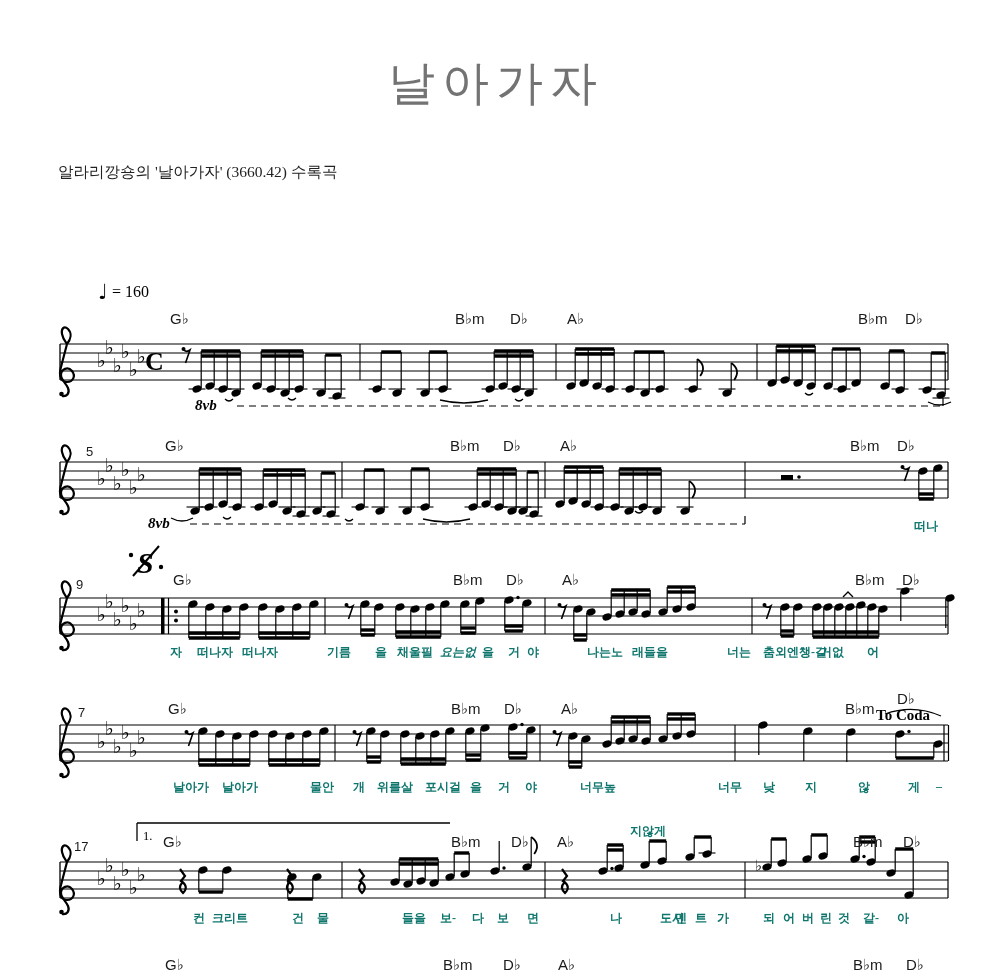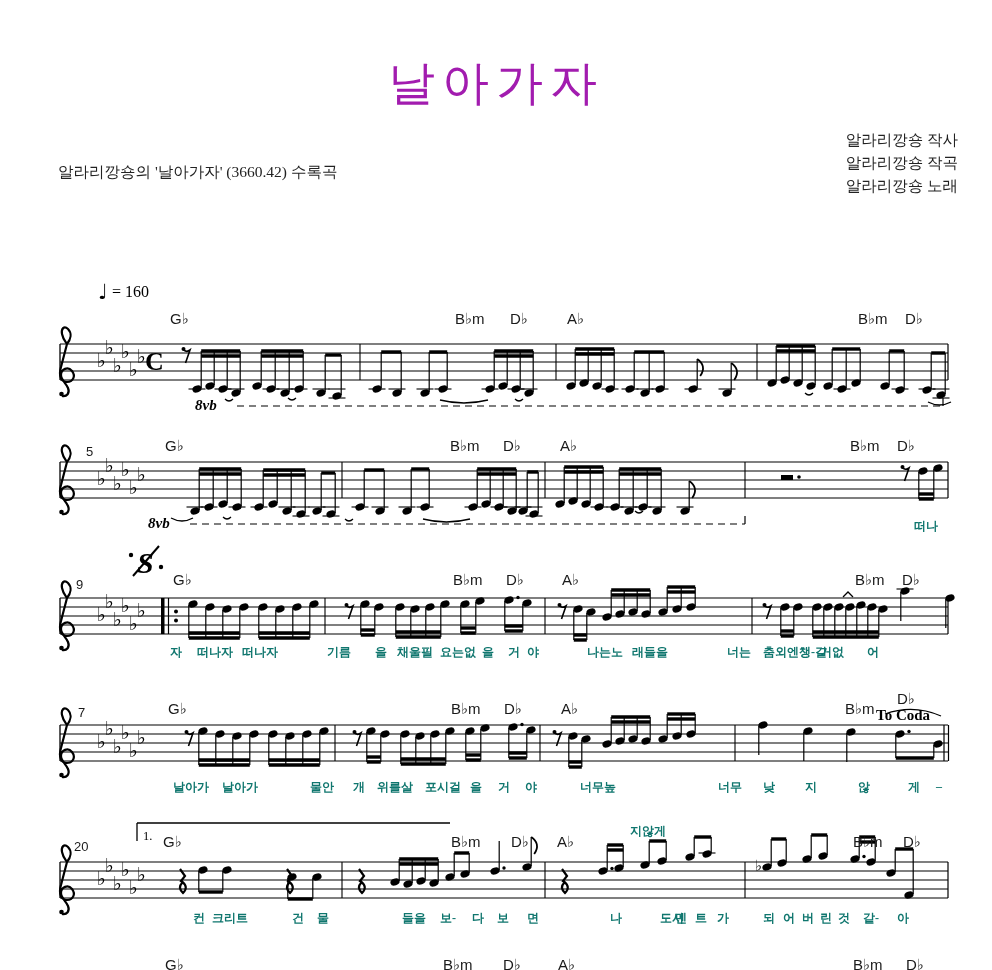--- a/index.html
+++ b/index.html
@@ -1,45 +1,40 @@
 <!DOCTYPE html>
 <html><head>
 <meta charset="utf-8">
 <style>
   html,body{margin:0;padding:0;}
   body{width:992px;height:970px;overflow:hidden;background:#ffffff;position:relative;
        font-family:"Liberation Serif","DejaVu Serif",serif;color:#111;}
   .page{position:absolute;inset:0;background:#fff;}
   .title{position:absolute;left:0;right:0;top:52px;text-align:center;
-         font-size:47px;letter-spacing:7px;color:#a21caf;}
+         font-size:47px;letter-spacing:7px;color:#737373;}
   .album-note{position:absolute;left:58px;top:162px;font-size:15.5px;color:#222;}
   .credits{position:absolute;right:34px;top:128px;text-align:right;font-size:15.5px;
            line-height:23px;color:#222;}
   .tempo{position:absolute;left:98px;top:280px;font-size:16px;color:#000;}
   .tempo .q{font-family:"DejaVu Sans",sans-serif;font-size:21px;vertical-align:-2px;}
   .chord{position:absolute;font-family:"Liberation Sans","DejaVu Sans",sans-serif;
          font-size:15px;color:#1a1a1a;white-space:nowrap;}
   .mnum{position:absolute;font-family:"Liberation Sans","DejaVu Sans",sans-serif;
         font-size:13px;color:#1a1a1a;}
   .lyric{position:absolute;font-size:12px;font-weight:600;color:#0f766e;white-space:nowrap;}
   .tocoda{position:absolute;font-size:15px;font-weight:bold;color:#000;}
   .volta-label{position:absolute;font-size:12.5px;color:#000;}
   svg.staff{position:absolute;left:45px;width:920px;height:135px;overflow:visible;}
 </style>
 </head>
 <body>
 
 <div class="page">
   <div class="title">날아가자</div>
   <div class="album-note">알라리깡숑의 '날아가자' (3660.42) 수록곡</div>
-  <div class="credits">
-    <div>알라리깡숑 작사</div>
-    <div>알라리깡숑 작곡</div>
-    <div>알라리깡숑 노래</div>
-  </div>
   <div class="tempo"><span class="q">♩</span> <span>= 160</span></div>
   <div id="score">
       <svg class="staff" viewBox="0 0 920 135" style="top: 289px;">
         <line x1="15" y1="55" x2="903" y2="55" stroke="#000" stroke-width="1.1"></line>
         <line x1="15" y1="64" x2="903" y2="64" stroke="#000" stroke-width="1.1"></line>
         <line x1="15" y1="73" x2="903" y2="73" stroke="#000" stroke-width="1.1"></line>
         <line x1="15" y1="82" x2="903" y2="82" stroke="#000" stroke-width="1.1"></line>
         <line x1="15" y1="91" x2="903" y2="91" stroke="#000" stroke-width="1.1"></line>
         <line x1="15" y1="55" x2="15" y2="91" stroke="#000" stroke-width="1.3"></line>
         <path d="M22 55 C26 50 27 44 23 40 C19 36 16 40 17 45 C18 50 20 52 22 55 L16 78 C13 88 17 93 22 93 C28 93 31 87 27 82 C23 77 16 80 16 86 C16 91 21 94 23 99 C25 104 22 108 17 107" fill="none" stroke="#000" stroke-width="2.2"></path>
@@ -483,21 +478,21 @@
       <span class="chord" style="left: 506px; top: 571px;">D♭</span>
       <span class="chord" style="left: 562px; top: 571px;">A♭</span>
       <span class="chord" style="left: 855px; top: 571px;">B♭m</span>
       <span class="chord" style="left: 902px; top: 571px;">D♭</span>
       <span class="lyric" style="left: 170px; top: 644px;">자</span>
       <span class="lyric" style="left: 197px; top: 644px;">떠나자</span>
       <span class="lyric" style="left: 242px; top: 644px;">떠나자</span>
       <span class="lyric" style="left: 327px; top: 644px;">기름</span>
       <span class="lyric" style="left: 375px; top: 644px;">을</span>
       <span class="lyric" style="left: 397px; top: 644px;">채울필</span>
-      <span class="lyric" style="left: 440px; top: 644px;">요는없</span>
+      <span class="lyric" style="left: 440px; top: 644px; font-style: italic;">요는없</span>
       <span class="lyric" style="left: 482px; top: 644px;">을</span>
       <span class="lyric" style="left: 508px; top: 644px;">거</span>
       <span class="lyric" style="left: 527px; top: 644px;">야</span>
       <span class="lyric" style="left: 587px; top: 644px;">나는노</span>
       <span class="lyric" style="left: 632px; top: 644px;">래들을</span>
       <span class="lyric" style="left: 727px; top: 644px;">너는</span>
       <span class="lyric" style="left: 763px; top: 644px;">춤외엔챙-길</span>
       <span class="lyric" style="left: 820px; top: 644px; text-align: right;">거없</span>
       <span class="lyric" style="left: 867px; top: 644px;">어</span>
       <svg class="staff" viewBox="0 0 920 135" style="top: 670px;">
@@ -729,21 +724,21 @@
         <line x1="486.2" y1="59" x2="486.2" y2="30" stroke="#000" stroke-width="1.2"></line>
         <path d="M486.2 30 c6 4 8 10 3 17" fill="none" stroke="#000" stroke-width="1.8"></path>
         <path d="M135 62 L140 69 L136 74 C142 78 142 82 138 86 C134 82 134 79 137 76" fill="none" stroke="#000" stroke-width="2.2"></path>
         <path d="M242 62 L247 69 L243 74 C249 78 249 82 245 86 C241 82 241 79 244 76" fill="none" stroke="#000" stroke-width="2.2"></path>
         <path d="M314 62 L319 69 L315 74 C321 78 321 82 317 86 C313 82 313 79 316 76" fill="none" stroke="#000" stroke-width="2.2"></path>
         <path d="M517 62 L522 69 L518 74 C524 78 524 82 520 86 C516 82 516 79 519 76" fill="none" stroke="#000" stroke-width="2.2"></path>
         <text x="710" y="64" font-size="15" fill="#000" font-family="&quot;DejaVu Sans&quot;,sans-serif">♭</text>
         <line x1="92" y1="16" x2="405" y2="16" stroke="#000" stroke-width="1.3"></line>
         <line x1="92" y1="16" x2="92" y2="34" stroke="#000" stroke-width="1.3"></line>
       </svg>
-      <span class="mnum" style="left: 74px; top: 839px;">20</span>
+      <span class="mnum" style="left: 74px; top: 839px;">17</span>
       <span class="chord" style="left: 163px; top: 833px;">G♭</span>
       <span class="chord" style="left: 451px; top: 833px;">B♭m</span>
       <span class="chord" style="left: 511px; top: 833px;">D♭</span>
       <span class="chord" style="left: 557px; top: 833px;">A♭</span>
       <span class="chord" style="left: 853px; top: 833px;">B♭m</span>
       <span class="chord" style="left: 903px; top: 833px;">D♭</span>
       <span class="lyric" style="left: 193px; top: 910px;">컨</span>
       <span class="lyric" style="left: 212px; top: 910px;">크리트</span>
       <span class="lyric" style="left: 292px; top: 910px;">건</span>
       <span class="lyric" style="left: 317px; top: 910px;">물</span>

